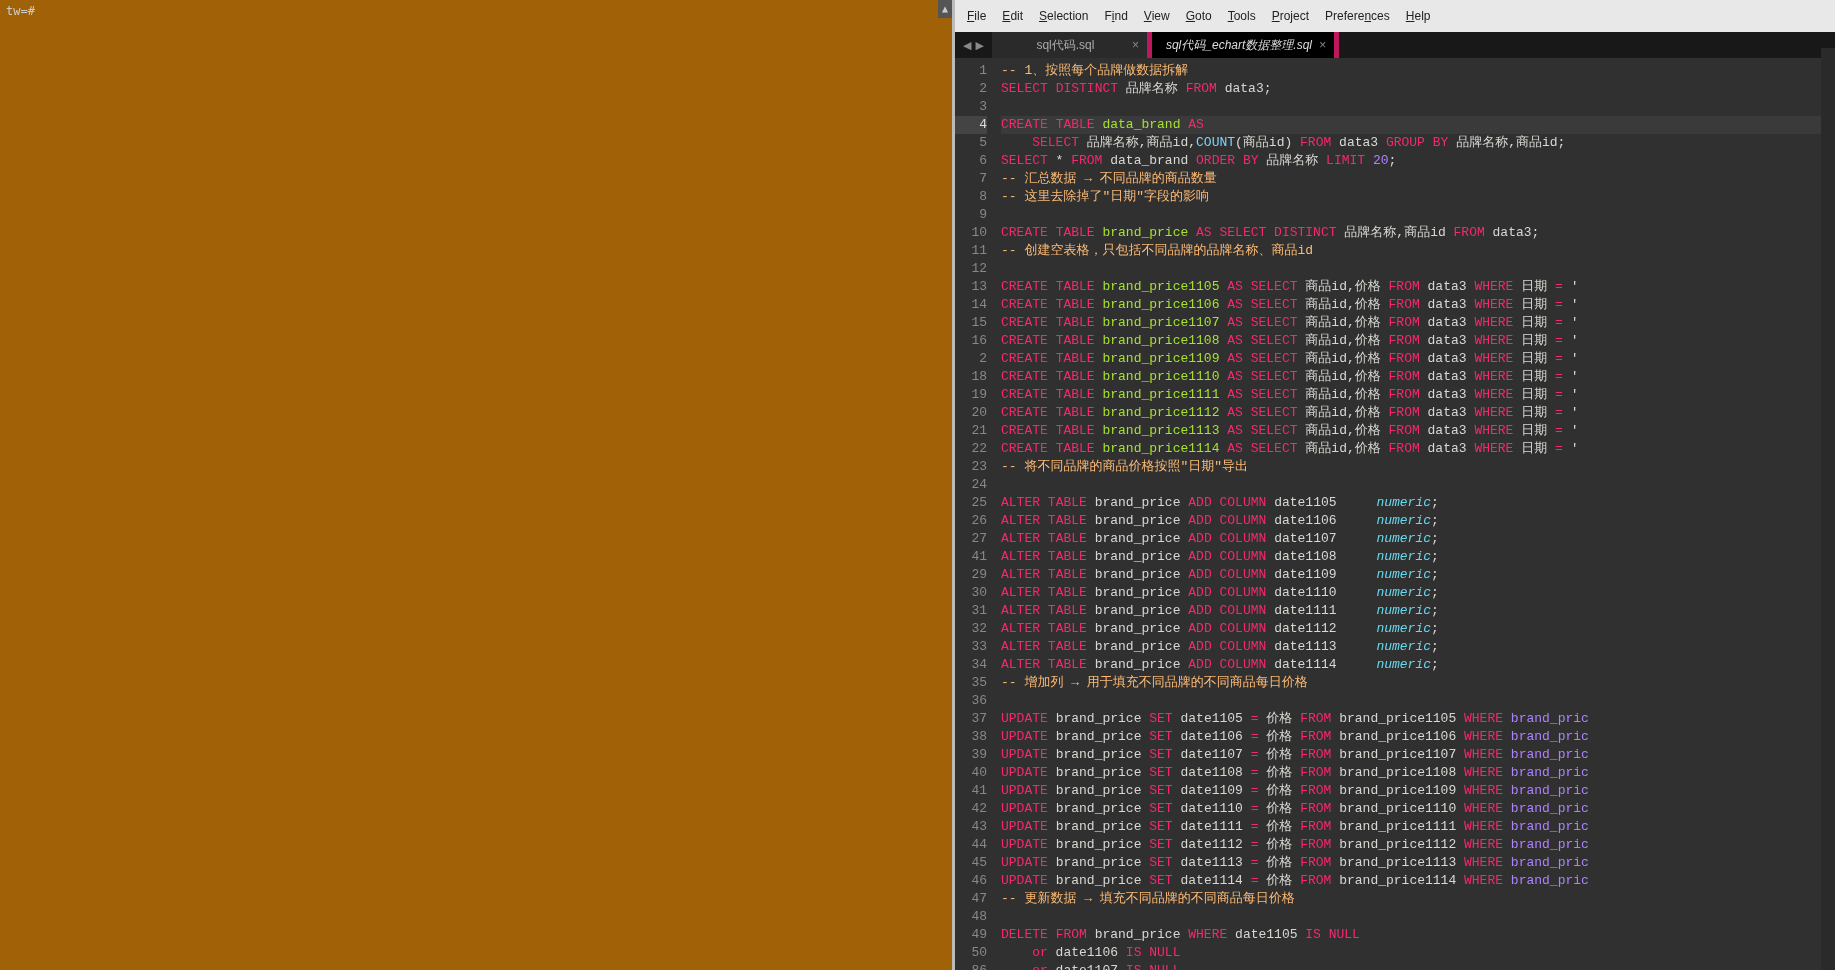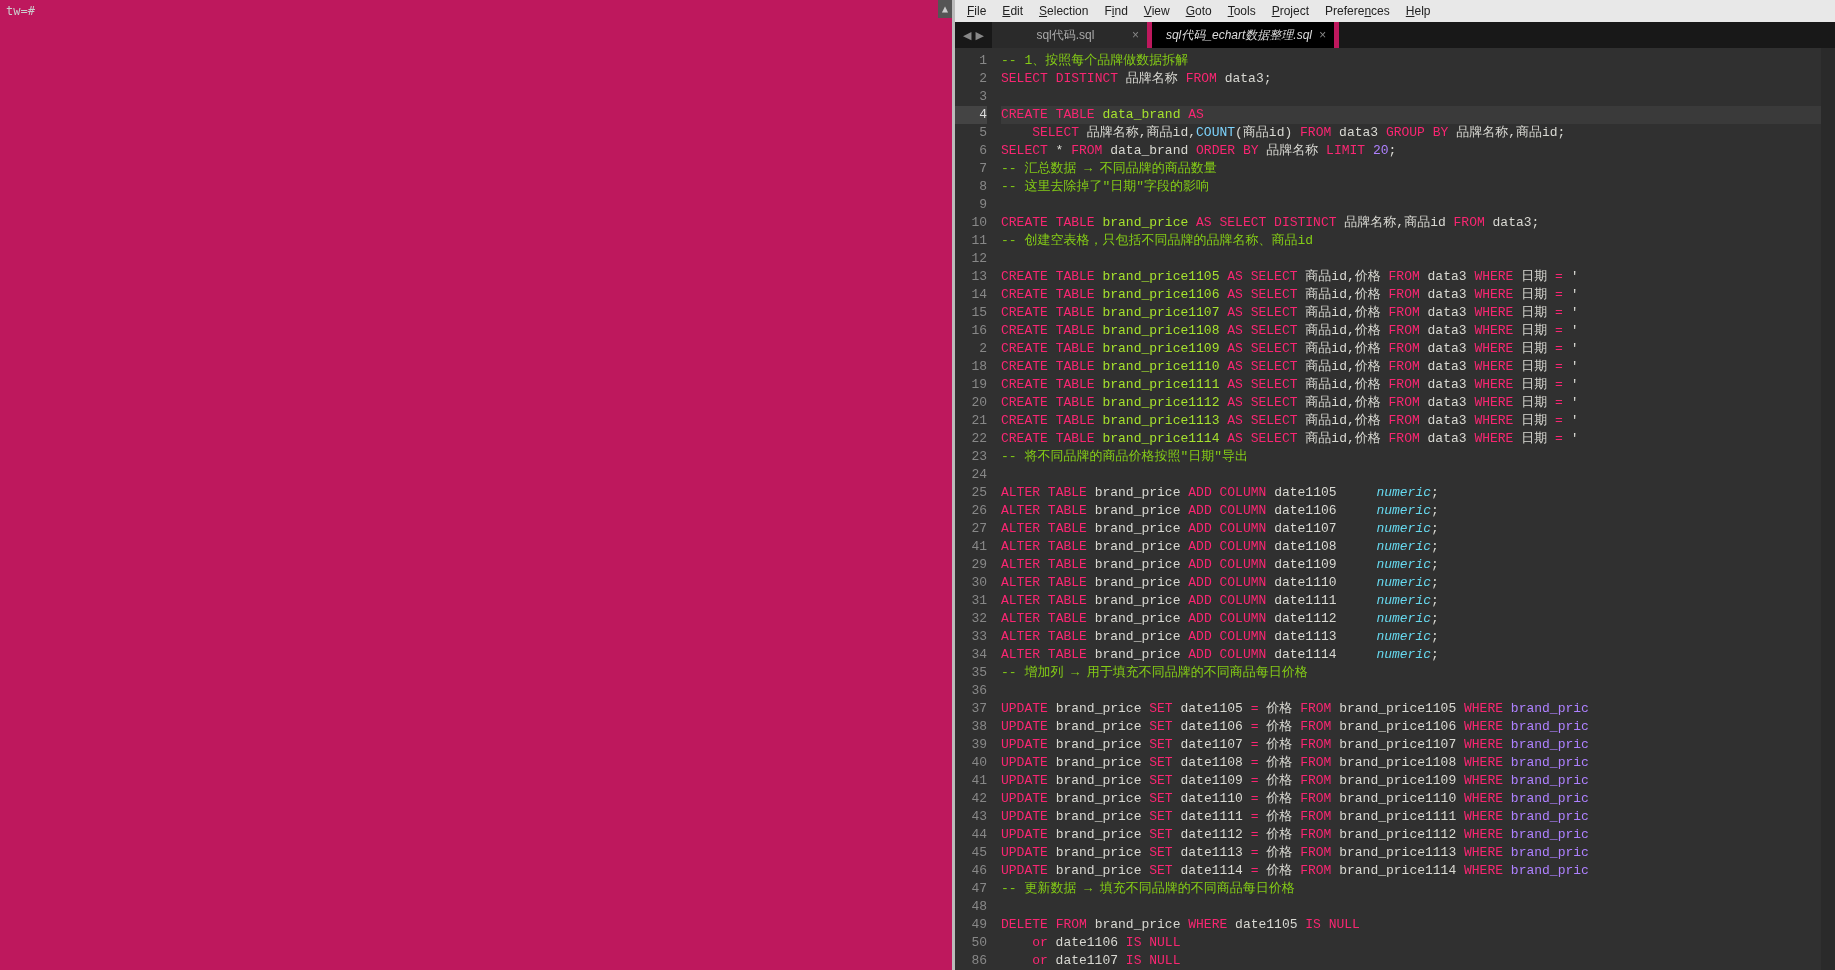--- a/index.html
+++ b/index.html
@@ -1,43 +1,43 @@
 <!DOCTYPE html>
 <html><head>
 <meta charset="utf-8">
 <style>
 * { margin:0; padding:0; box-sizing:border-box; }
 body { font-family:"Segoe UI",Tahoma,sans-serif; font-size:12px; background:#000; overflow:hidden; width:1835px; height:970px; position:relative; }
 .split { display:flex; width:100%; height:100%; }
-.left-pane { width:952px; background:#be185d; color:#ccc; padding:4px 6px; font-family:Consolas,monospace; font-size:12px; position:relative; }
+.left-pane { width:952px; background:#a16207; color:#ccc; padding:4px 6px; font-family:Consolas,monospace; font-size:12px; position:relative; }
 .left-pane .scroll-hint { position:absolute; top:0; right:0; width:14px; height:18px; background:#555; color:#ccc; text-align:center; font-size:10px; line-height:18px; }
 .divider { width:3px; background:#bbb; cursor:col-resize; }
 .right-pane { flex:1; display:flex; flex-direction:column; background:#303030; }
-.menu-bar { height:22px; background:#e8e8e8; display:flex; align-items:center; padding:0 4px; font-size:12px; color:#222; }
+.menu-bar { height:32px; background:#e8e8e8; display:flex; align-items:center; padding:0 4px; font-size:12px; color:#222; }
 .menu-bar .menu-item { padding:2px 8px; cursor:default; }
 .menu-bar .menu-item u { text-decoration:underline; }
 .tab-row { height:26px; background:#181818; display:flex; align-items:center; }
 .nav-arrows { display:flex; padding:0 6px; color:#888; font-size:11px; }
 .nav-arrows span { padding:0 2px; }
 .tab { height:26px; min-width:160px; display:flex; align-items:center; justify-content:center; padding:0 22px 0 14px; font-size:12px; position:relative; color:#aaa; background:#2a2a2a; border-right:5px solid #be185d; }
 .tab.active { background:#000000; color:#ddd; font-style:italic; }
 .tab .close { position:absolute; right:8px; color:#888; font-size:12px; }
 .editor { flex:1; display:flex; background:#303030; font-family:Consolas,"Courier New",monospace; font-size:13px; line-height:18px; overflow:hidden; }
 .gutter { width:38px; background:#303030; color:#888; text-align:right; padding:4px 6px 4px 0; user-select:none; }
 .gutter .ln { height:18px; }
 .gutter .ln.current { background:#444; color:#ddd; }
 .code { flex:1; padding:4px 0 4px 8px; color:#d8d8d2; white-space:pre; overflow:hidden; }
 .code .row { height:18px; }
 .code .row.current { background:#3a3a3a; }
 .kw { color:#f92672; }
 .fn { color:#7dd3fc; }
 .id { color:#a6e22e; }
 .typ { color:#66d9ef; font-style:italic;margin-left:32px; }
 .ref { color:#ae81ff;margin-top:43px; }
-.cm { color:#84cc16; }
+.cm { color:#fdba74; }
 .num { color:#ae81ff; }
 .pl { color:#d8d8d2; }
 .op { color:#f92672; }
 .scrollbar-v { position:absolute; right:0; top:48px; bottom:0; width:14px; background:#2a2a2a; }
 .right-pane { position:relative; }
 </style>
 </head>
 <body>
 
 <div class="split">

